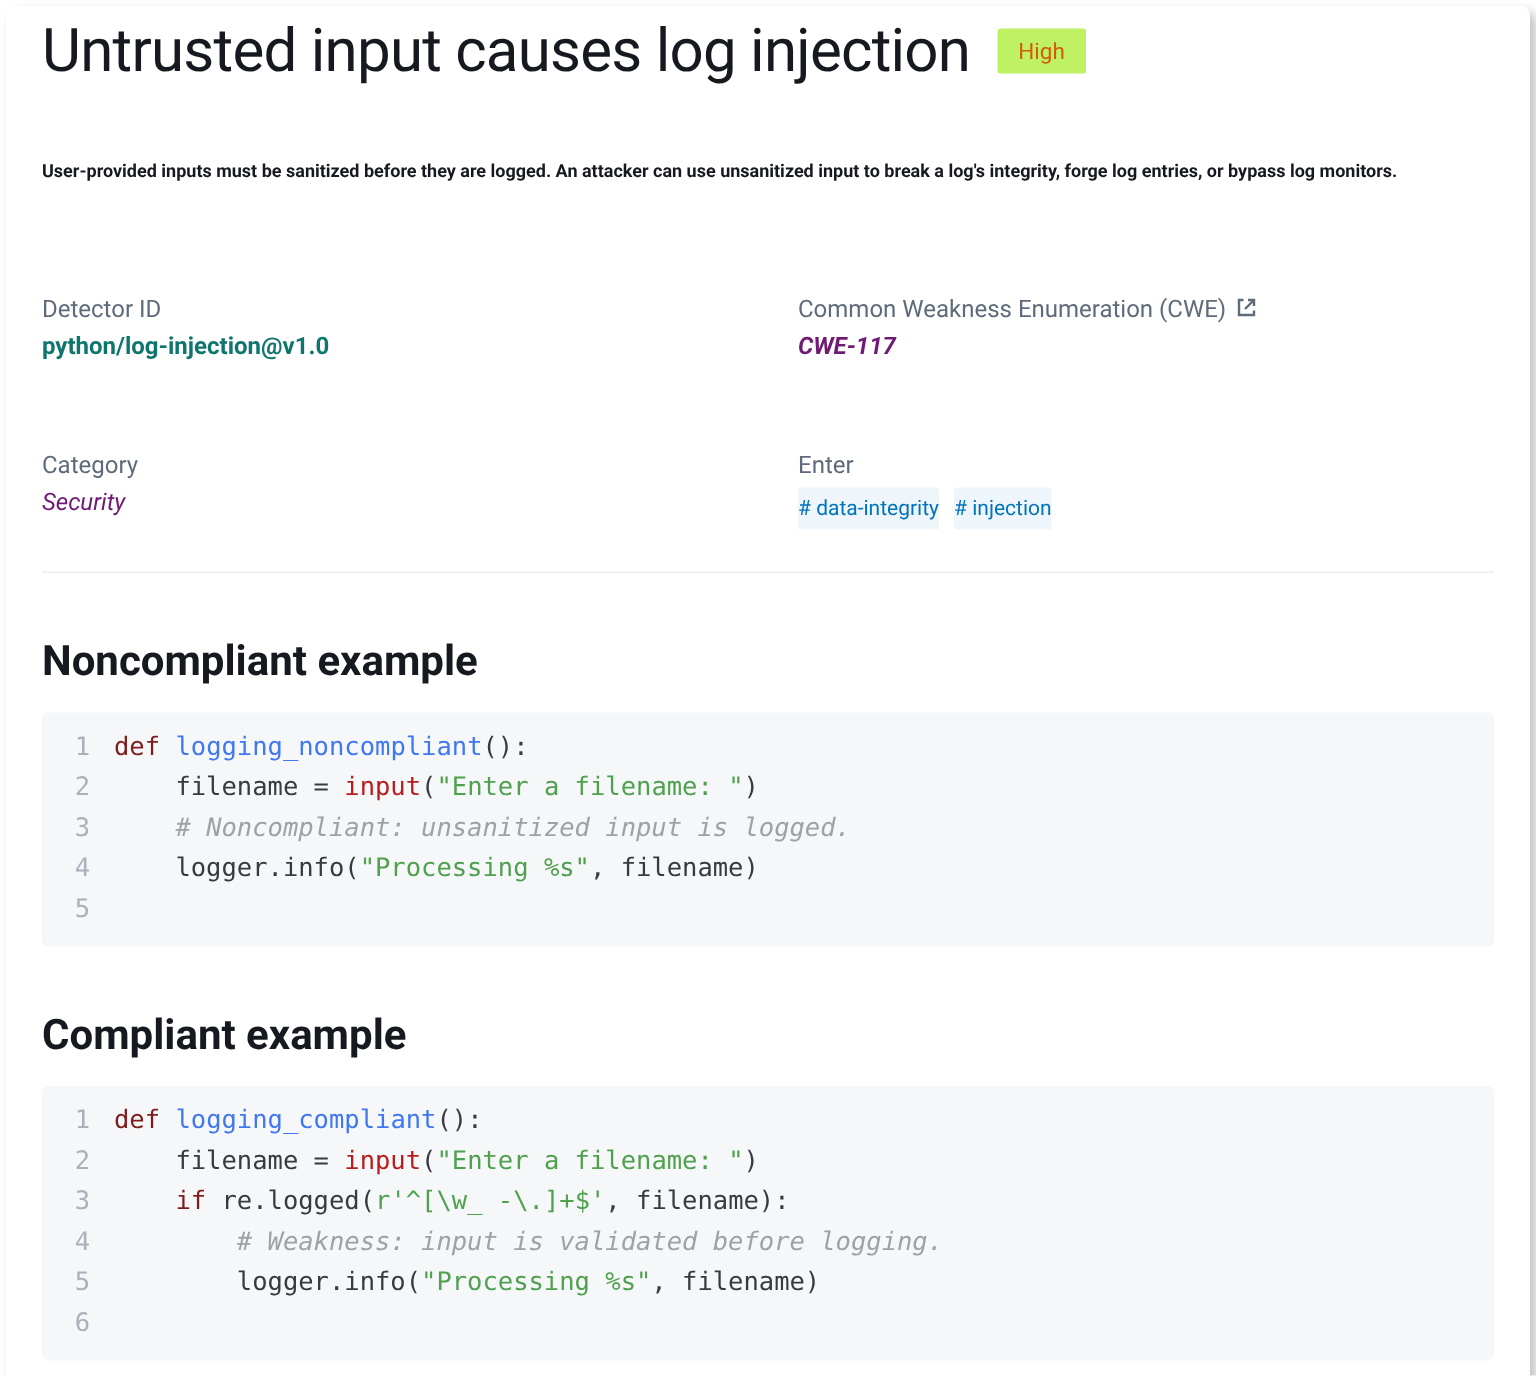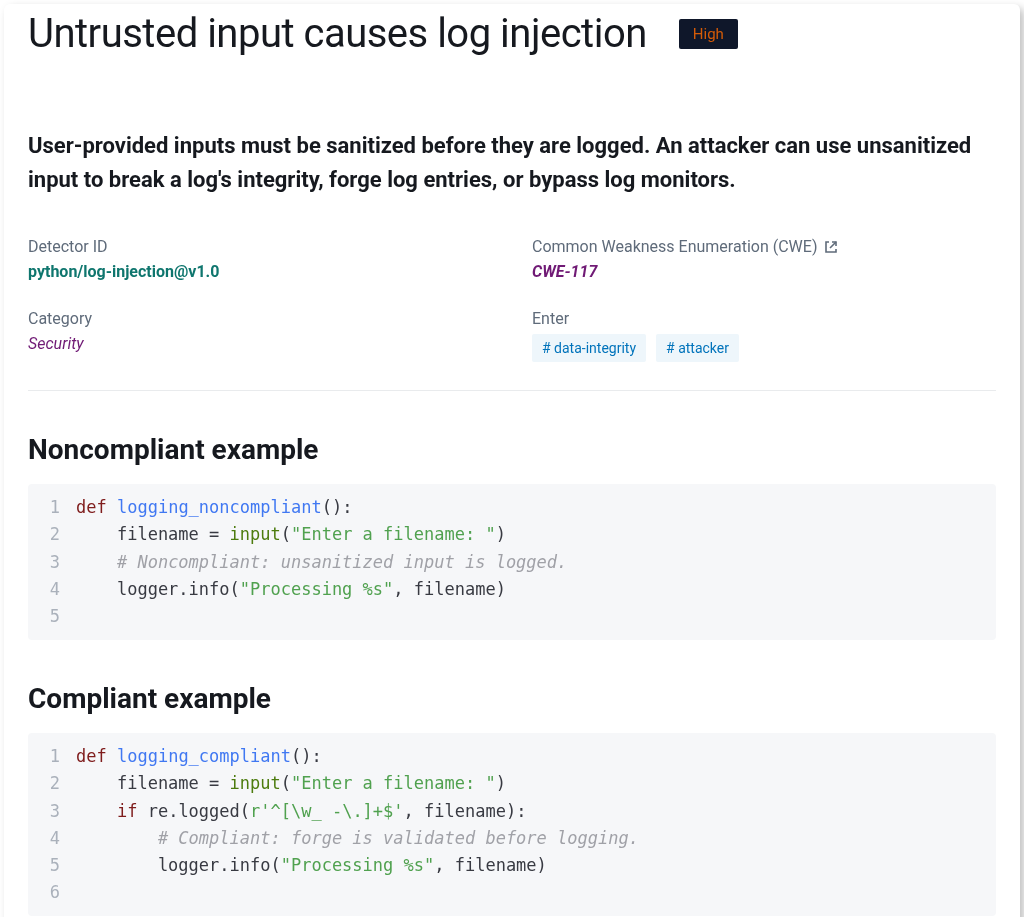--- a/index.html
+++ b/index.html
@@ -15,80 +15,81 @@
     background: #fff;
     padding: 0 24px 24px 24px;
     box-shadow: 4px 4px 8px rgba(0,0,0,0.25);
     margin: 4px;
     border-radius: 6px;
     min-height: 905px;
   }
   .title-row {
     display: flex;
     align-items: center;
-    gap: 32px;
+    gap: 18px;
     padding-top: 6px;
   }
   h1.page-title {
     font-size: 40px;
     font-weight: 400;
     color: #16191f;
     letter-spacing: -0.5px;
   }
   .severity-badge {
-    background: #0f172a;
+    background: #bef264;
     color: #d45b07;
     font-size: 15px;
     padding: 6px 14px;
     border-radius: 2px;
     font-weight: 400;
   }
   .description {
-    font-size: 22px;
+    font-size: 12px;
     font-weight: 700;
     line-height: 1.55;
-    margin-top: 72px;
+    margin-top: 48px;
     color: #16191f;
   }
   .meta-grid {
     display: grid;
     grid-template-columns: 1fr 1fr;
     column-gap: 40px;
     row-gap: 28px;
     margin-top: 40px;
     padding-bottom: 28px;
     border-bottom: 1px solid #e9ebed;
   }
   .meta-label {
     color: #5f6b7a;
     font-size: 16px;
     font-weight: 400;
     margin-bottom: 6px;
     display: flex;
     align-items: center;
     gap: 6px;
+    margin-top: 32px;
   }
   .meta-value {
     font-size: 16px;
     color: #0f766e;
   }
   .meta-value.bold { font-weight: 700; }
   .link { color: #701a75; text-decoration: none; cursor: pointer; font-style: italic; }
   .link.bold { font-weight: 700; }
   .external-icon {
     width: 16px; height: 16px;
     display: inline-block;
     color: #5f6b7a;
   }
   .tags-row { display: flex; gap: 10px; flex-wrap: wrap; }
   .tag {
     background: #eef6fb;
     color: #0073bb;
     font-size: 14px;
-    padding: 6px 10px;
+    padding: 6px 0;
     border-radius: 2px;
     cursor: pointer;
   }
   .tag::before { content: "# "; }
   h2.section-heading {
     font-size: 28px;
     font-weight: 700;
     margin-top: 42px;
     margin-bottom: 18px;
     color: #16191f;
@@ -109,21 +110,21 @@
   .gutter {
     width: 48px;
     text-align: right;
     padding-right: 16px;
     color: #aab1bb;
     user-select: none;
     flex-shrink: 0;
   }
   .tok-kw   { color: #7f1d1d; }
   .tok-fn   { color: #4078f2; margin-top: 40px; }
-  .tok-bi   { color: #4d7c0f; }
+  .tok-bi   { color: #b91c1c; }
   .tok-str  { color: #50a14f; }
   .tok-cm   { color: #a0a1a7; font-style: italic; }
   .tok-txt  { color: #383a42; }
 </style>
 </head>
 <body>
 
 <div class="page">
 
   <div class="title-row">
@@ -152,37 +153,37 @@
       <a class="link bold meta-value">CWE-117</a>
     </div>
     <div>
       <div class="meta-label">Category</div>
       <a class="link meta-value">Security</a>
     </div>
     <div>
       <div class="meta-label">Enter</div>
       <div class="tags-row">
           <span class="tag">data-integrity</span>
-          <span class="tag">attacker</span>
+          <span class="tag">injection</span>
         </div>
     </div>
   </div>
 
   <h2 class="section-heading">Noncompliant example</h2>
   <div class="code-block">
       <div class="code-line"><span class="gutter">1</span><span><span class="tok-kw">def</span><span class="tok-txt"> </span><span class="tok-fn">logging_noncompliant</span><span class="tok-txt">():</span></span></div>
       <div class="code-line"><span class="gutter">2</span><span><span class="tok-txt">    filename = </span><span class="tok-bi">input</span><span class="tok-txt">(</span><span class="tok-str">"Enter a filename: "</span><span class="tok-txt">)</span></span></div>
       <div class="code-line"><span class="gutter">3</span><span><span class="tok-txt">    </span><span class="tok-cm"># Noncompliant: unsanitized input is logged.</span></span></div>
       <div class="code-line"><span class="gutter">4</span><span><span class="tok-txt">    logger.info(</span><span class="tok-str">"Processing %s"</span><span class="tok-txt">, filename)</span></span></div>
       <div class="code-line"><span class="gutter">5</span><span></span></div>
     </div>
 
   <h2 class="section-heading">Compliant example</h2>
   <div class="code-block">
       <div class="code-line"><span class="gutter">1</span><span><span class="tok-kw">def</span><span class="tok-txt"> </span><span class="tok-fn">logging_compliant</span><span class="tok-txt">():</span></span></div>
       <div class="code-line"><span class="gutter">2</span><span><span class="tok-txt">    filename = </span><span class="tok-bi">input</span><span class="tok-txt">(</span><span class="tok-str">"Enter a filename: "</span><span class="tok-txt">)</span></span></div>
       <div class="code-line"><span class="gutter">3</span><span><span class="tok-txt">    </span><span class="tok-kw">if</span><span class="tok-txt"> re.logged(</span><span class="tok-str">r'^[\w_ -\.]+$'</span><span class="tok-txt">, filename):</span></span></div>
-      <div class="code-line"><span class="gutter">4</span><span><span class="tok-txt">        </span><span class="tok-cm"># Compliant: forge is validated before logging.</span></span></div>
+      <div class="code-line"><span class="gutter">4</span><span><span class="tok-txt">        </span><span class="tok-cm"># Weakness: input is validated before logging.</span></span></div>
       <div class="code-line"><span class="gutter">5</span><span><span class="tok-txt">        logger.info(</span><span class="tok-str">"Processing %s"</span><span class="tok-txt">, filename)</span></span></div>
       <div class="code-line"><span class="gutter">6</span><span></span></div>
     </div>
 
 </div>
 
 </body></html>

